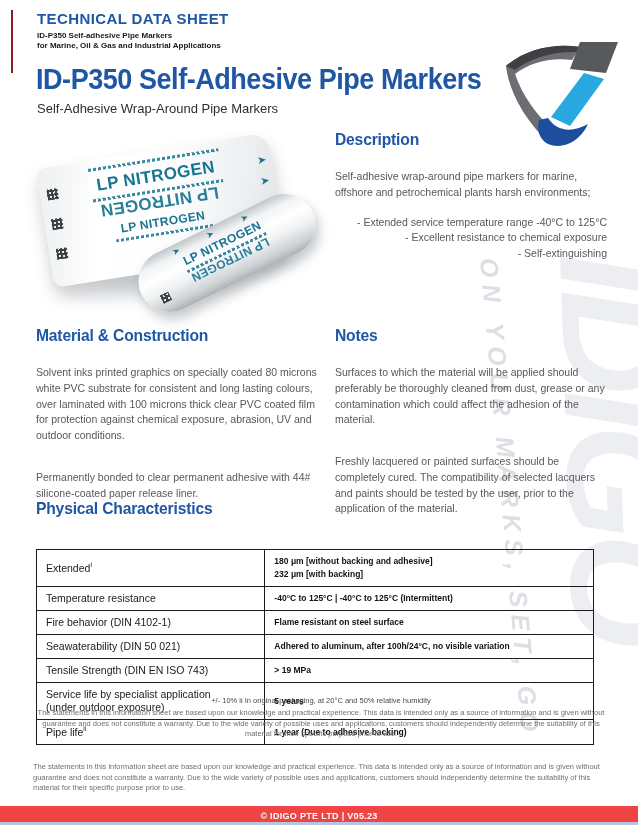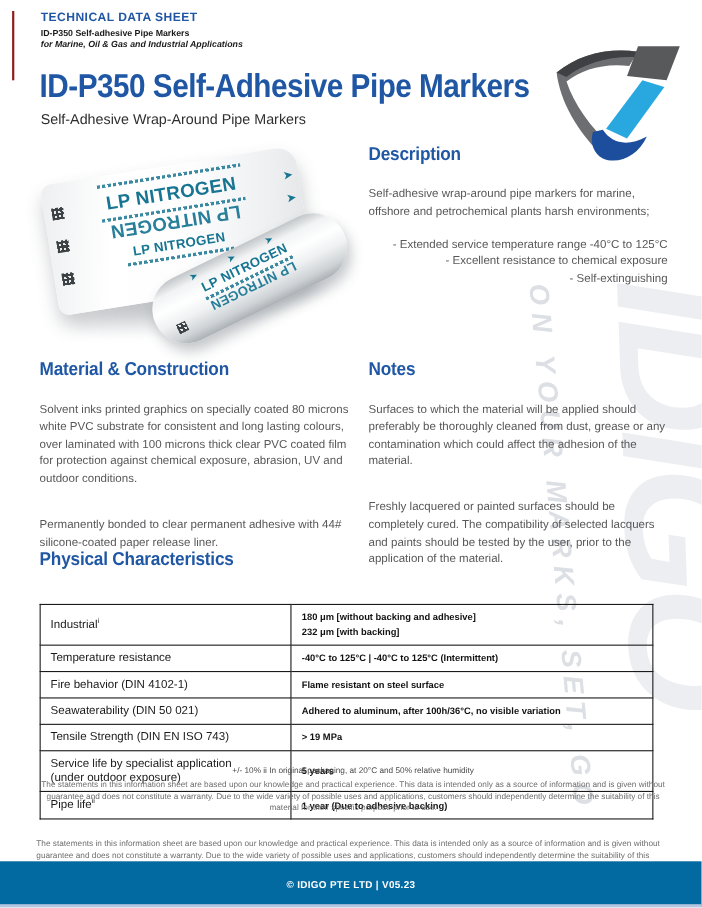--- a/index.html
+++ b/index.html
@@ -7,23 +7,23 @@
         font-family:"Liberation Sans",sans-serif;color:#1a1a1a;margin:0 auto;}
   
   .wm{position:absolute;z-index:0;pointer-events:none;user-select:none;}
   .wm-slogan{left:474px;top:258px;writing-mode:vertical-rl;font-size:25px;font-weight:bold;
              font-style:italic;letter-spacing:7px;color:#dcdfe3;transform:rotate(-5deg);transform-origin:top center;}
   .wm-brand{left:556px;top:255px;writing-mode:vertical-rl;font-size:148px;font-weight:bold;
             font-style:italic;color:#eceef1;letter-spacing:-6px;line-height:0.75;transform:rotate(-2deg);transform-origin:top left;}
   
   .red-rule{position:absolute;left:11px;top:10px;width:2px;height:63px;background:#8e1c1c;z-index:2;}
   .hdr{position:absolute;left:37px;top:10px;z-index:2;}
-  .hdr-kicker{font-size:11px;font-weight:bold;color:#1f57a5;letter-spacing:.4px;}
+  .hdr-kicker{font-size:15px;font-weight:bold;color:#1f57a5;letter-spacing:.4px;}
   .hdr-l1{font-size:8px;font-weight:600;color:#1a1a1a;margin-top:4px;}
-  .hdr-l2{font-size:8px;font-weight:600;color:#1a1a1a;margin-top:1px;font-style:italic;}
+  .hdr-l2{font-size:8px;font-weight:600;color:#1a1a1a;margin-top:1px;}
   .logo{position:absolute;right:14px;top:40px;width:128px;height:112px;z-index:2;}
   .title{position:absolute;left:36px;top:62px;z-index:2;font-size:30px;font-weight:bold;color:#1f57a5;
          letter-spacing:-0.5px;transform:scaleX(0.9);transform-origin:left;white-space:nowrap;}
   .subtitle{position:absolute;left:37px;top:101px;z-index:2;font-size:13px;color:#2e2e2e;}
   
   .h2{display:inline-block;color:#1f57a5;font-weight:bold;font-size:17px;letter-spacing:-0.2px;
       transform:scaleX(0.92);transform-origin:left;white-space:nowrap;margin:0 0 6px 0;}
   .body-txt{font-size:10.5px;color:#58585a;line-height:1.5;margin-top:13px;}
   section{position:absolute;z-index:1;}
   .sec-desc{left:335px;top:130px;width:272px;}
@@ -55,21 +55,21 @@
   .tbl{border-collapse:collapse;width:558px;margin-top:24px;background:transparent;}
   .tbl td{border:1px solid #1a1a1a;padding:5px 9px;vertical-align:middle;}
   .tbl .c1{width:41%;font-size:10.5px;color:#1a1a1a;line-height:1.25;}
   .tbl .c2{font-size:8.5px;font-weight:bold;color:#111;line-height:1.5;}
   .tbl sup{font-size:6.5px;vertical-align:super;}
   
   .footnotes{position:absolute;left:33px;top:696px;width:576px;z-index:1;text-align:center;}
   .fn-line{font-size:7.5px;color:#4a4a4a;}
   .fn-disc{font-size:7.5px;color:#6f6f6f;line-height:1.4;margin-top:3px;}
   .disc2{position:absolute;left:33px;top:762px;width:576px;font-size:7.5px;color:#6f6f6f;line-height:1.4;z-index:1;}
-  .footer{position:absolute;left:0;bottom:0;width:100%;height:42px;background:#0369a1;z-index:3;
+  .footer{position:absolute;left:0;bottom:0;width:100%;height:19px;background:#ef4444;z-index:3;
           display:flex;align-items:center;justify-content:center;}
   .footer-inner{color:#fff;font-size:9px;font-weight:bold;letter-spacing:.3px;}
   .footer-strip{position:absolute;left:0;bottom:0;width:100%;height:3px;background:#b6c6de;}
 </style>
 </head>
 <body>
 
 <div class="page">
 
   <div class="wm wm-slogan">ON YOUR MARKS, SET, GO</div>
@@ -143,42 +143,42 @@
     <div class="body-txt">Surfaces to which the material will be applied should preferably be thoroughly cleaned from dust, grease or any contamination which could affect the adhesion of the material.</div>
     <div class="gap"></div>
     <div class="body-txt">Freshly lacquered or painted surfaces should be completely cured. The compatibility of selected lacquers and paints should be tested by the user, prior to the application of the material.</div>
   </section>
 
   <section class="sec-phys">
     <div class="h2">Physical Characteristics</div>
     <table class="tbl">
       <tbody>
         <tr>
-          <td class="c1"><span>Industrial</span><sup>i</sup></td>
+          <td class="c1"><span>Extended</span><sup>i</sup></td>
           <td class="c2">
             <div>180 μm [without backing and adhesive]</div>
             <div>232 μm [with backing]</div>
           </td>
         </tr>
         <tr>
           <td class="c1"><span>Temperature resistance</span></td>
           <td class="c2">
               <div>-40°C to 125°C  |  -40°C to 125°C (Intermittent)</div>
             </td>
         </tr>
         <tr>
           <td class="c1"><span>Fire behavior (DIN 4102-1)</span></td>
           <td class="c2">
               <div>Flame resistant on steel surface</div>
             </td>
         </tr>
         <tr>
           <td class="c1"><span>Seawaterability (DIN 50 021)</span></td>
           <td class="c2">
-              <div>Adhered to aluminum, after 100h/36°C, no visible variation</div>
+              <div>Adhered to aluminum, after 100h/24°C, no visible variation</div>
             </td>
         </tr>
         <tr>
           <td class="c1"><span>Tensile Strength (DIN EN ISO 743)</span></td>
           <td class="c2">
               <div>&gt; 19 MPa</div>
             </td>
         </tr>
         <tr>
           <td class="c1">

